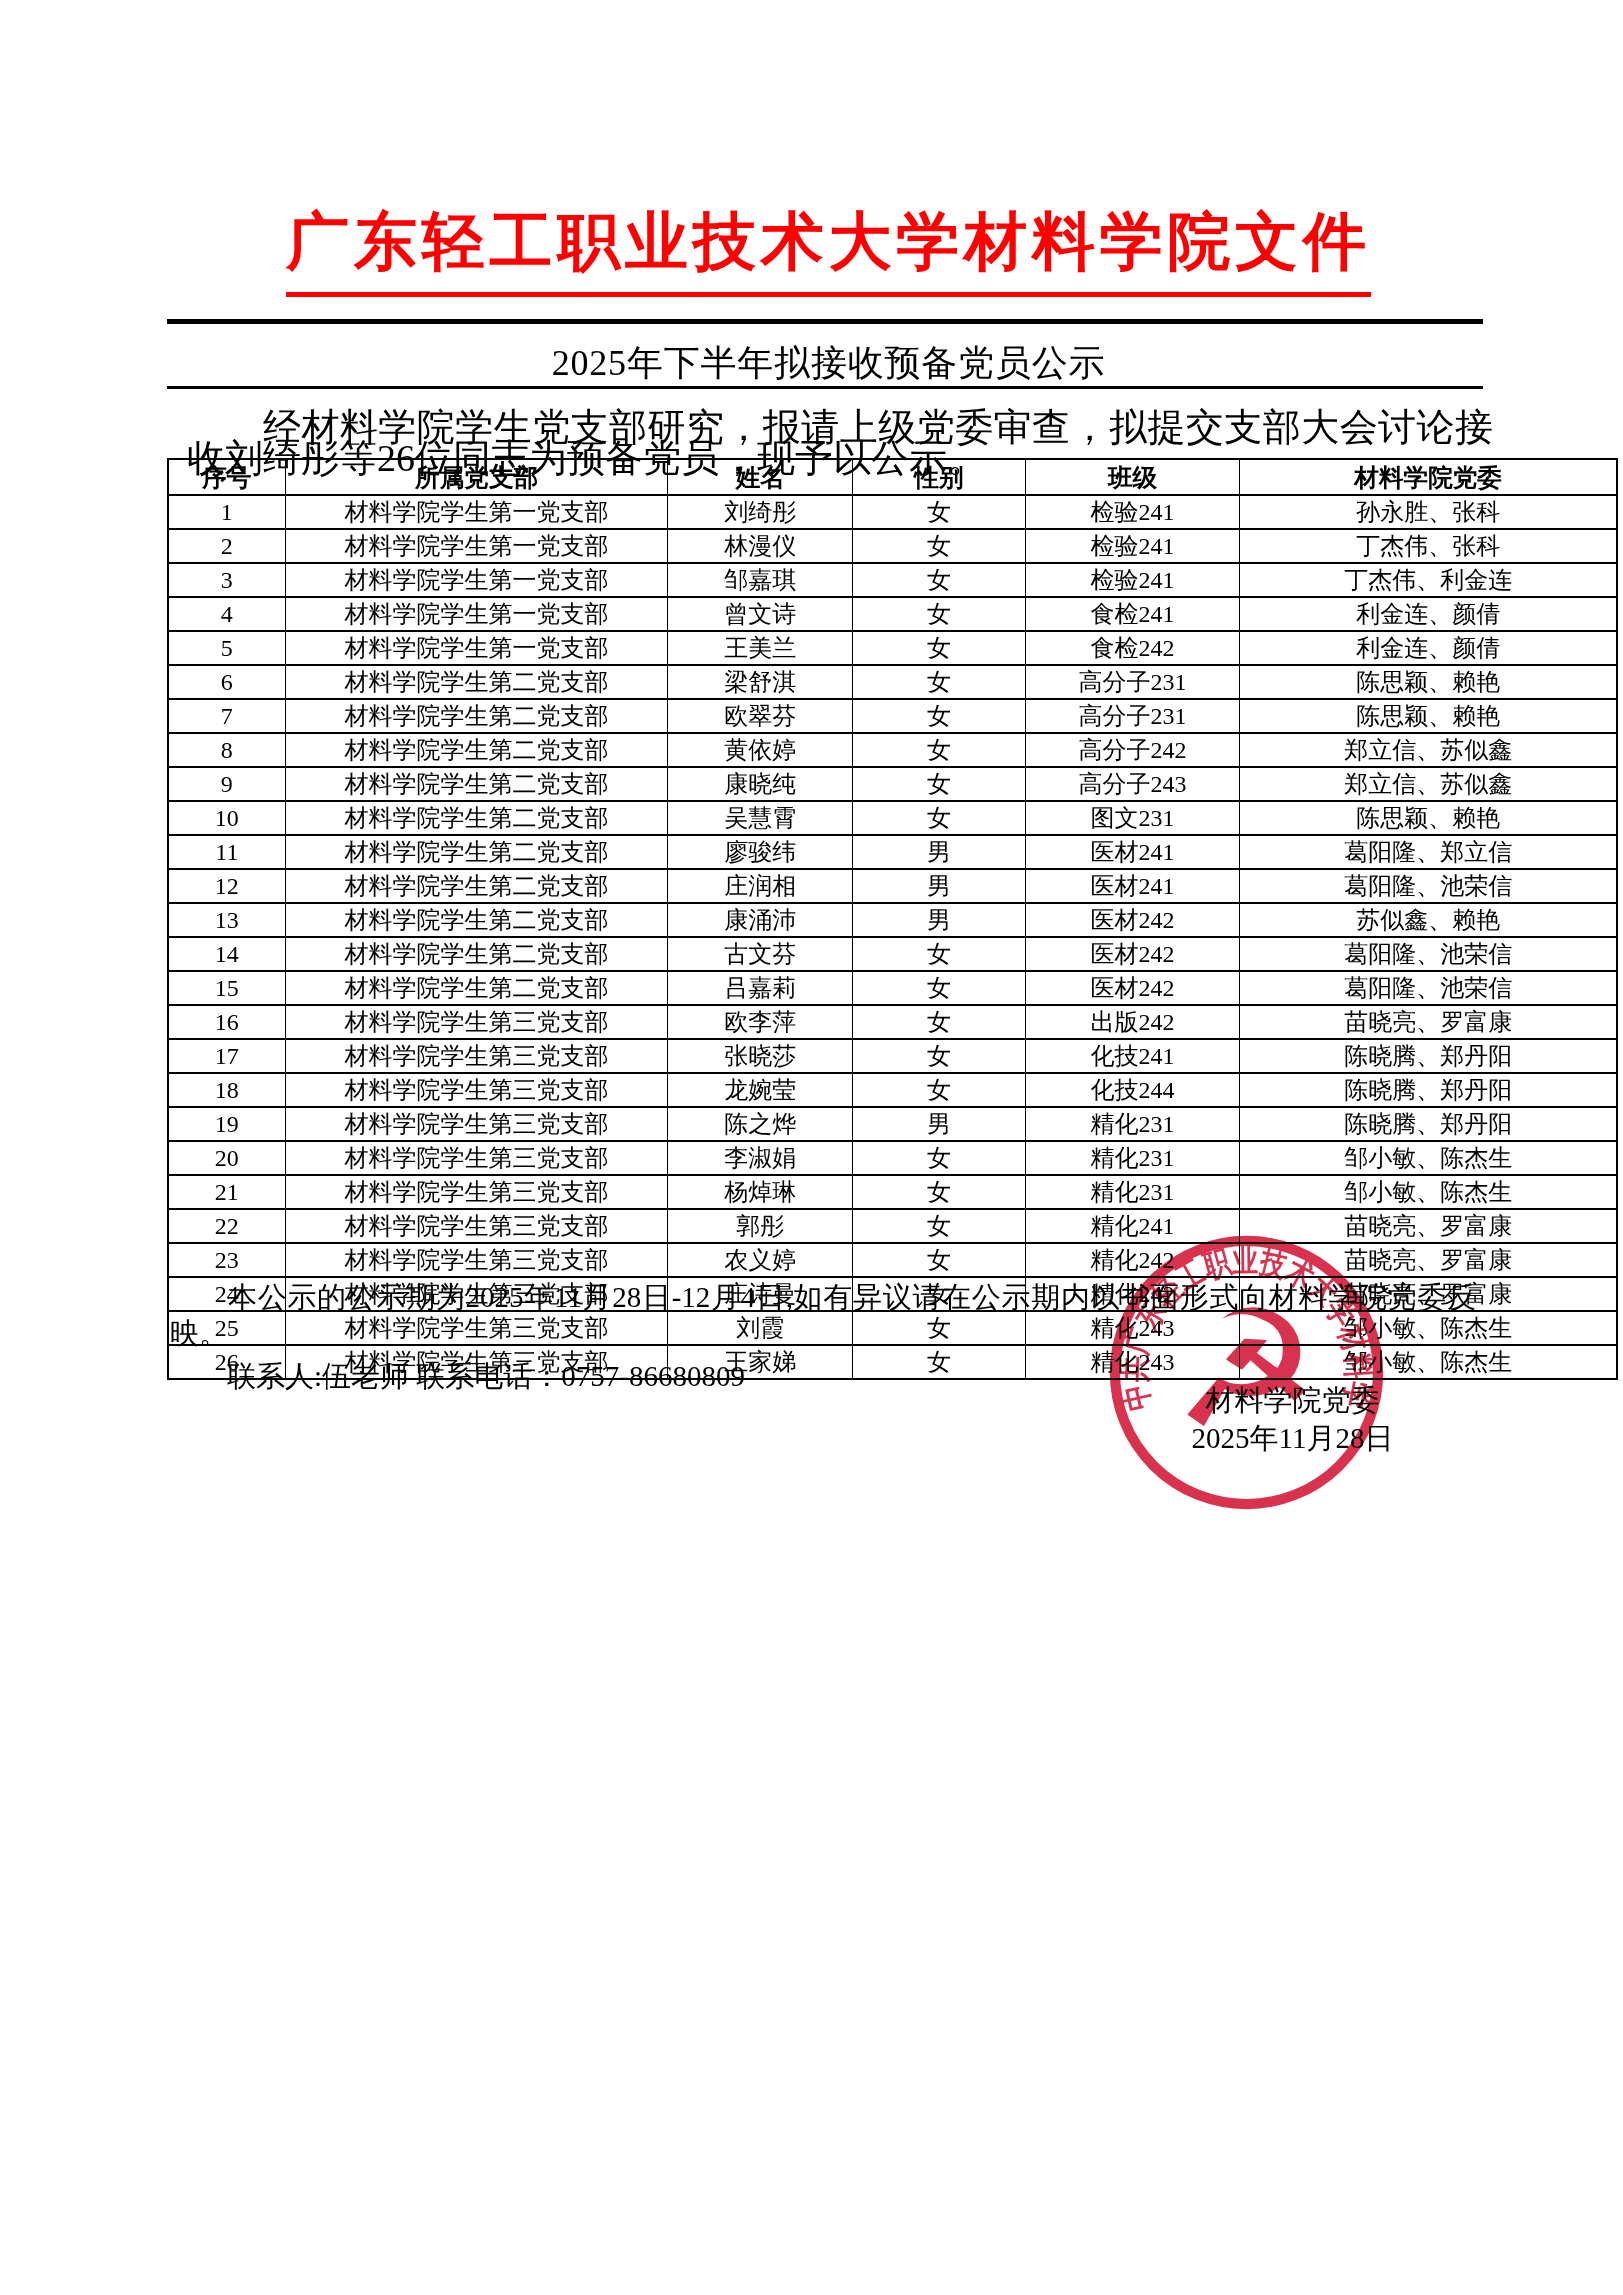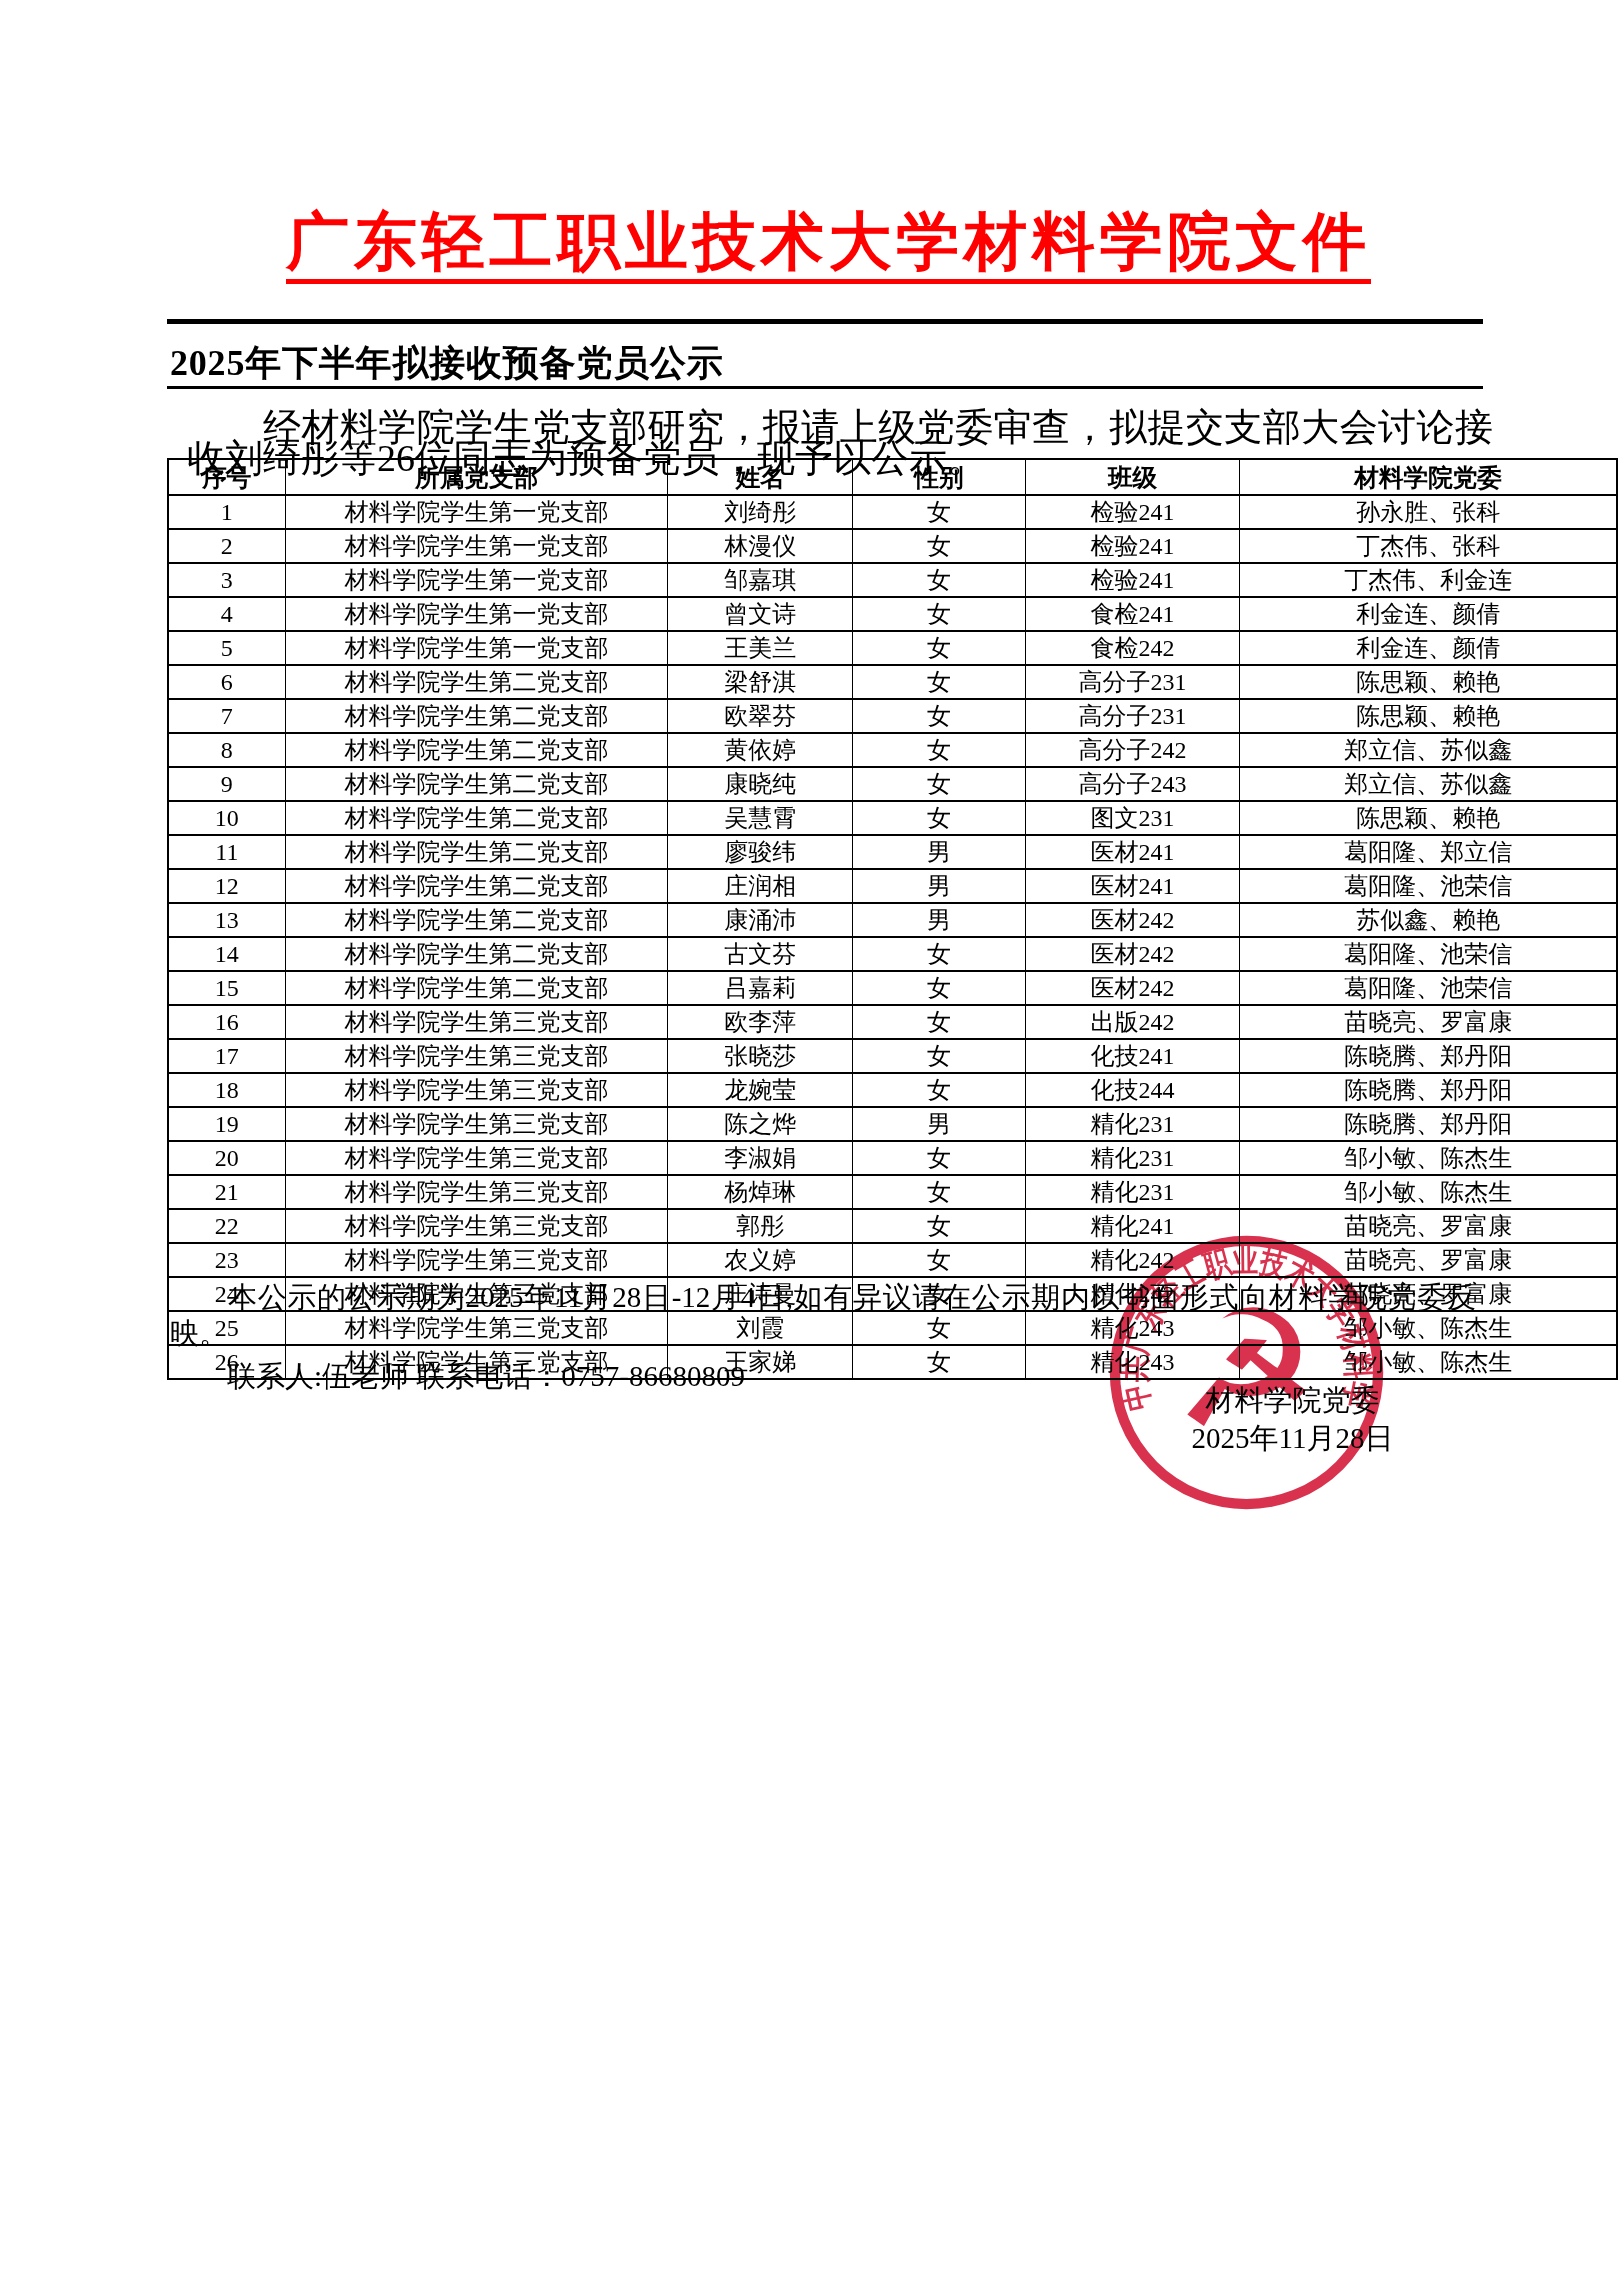--- a/index.html
+++ b/index.html
@@ -16,30 +16,30 @@
     position:absolute;left:170px;top:208px;width:1317px;
     text-align:center;
   }
   #doc-header .red-title{
     display:inline-block;
     font-size:63px;font-weight:bold;
     color:#ff0000;
     letter-spacing:4.8px;
     line-height:1.1;
     border-bottom:5.5px solid #ff0000;
-    padding-bottom:2px;
+    padding-bottom:15px;
     white-space:nowrap;
   }
   .rule{position:absolute;left:167px;width:1316px;background:#000;}
   #rule1{top:319px;height:4.8px;}
   #rule2{top:386px;height:3.2px;}
   #subtitle{
     position:absolute;left:170px;top:339px;width:1317px;
-    text-align:left;
-    font-size:36px;font-weight:bold;
+    text-align:center;
+    font-size:36px;font-weight:normal;
     letter-spacing:0.8px;
     white-space:nowrap;
   }
   
   #intro{
     position:absolute;left:170px;top:395px;width:1306px;
     font-size:38px;line-height:31px;
     text-align:justify;
     text-indent:2em;
     margin:17px;

